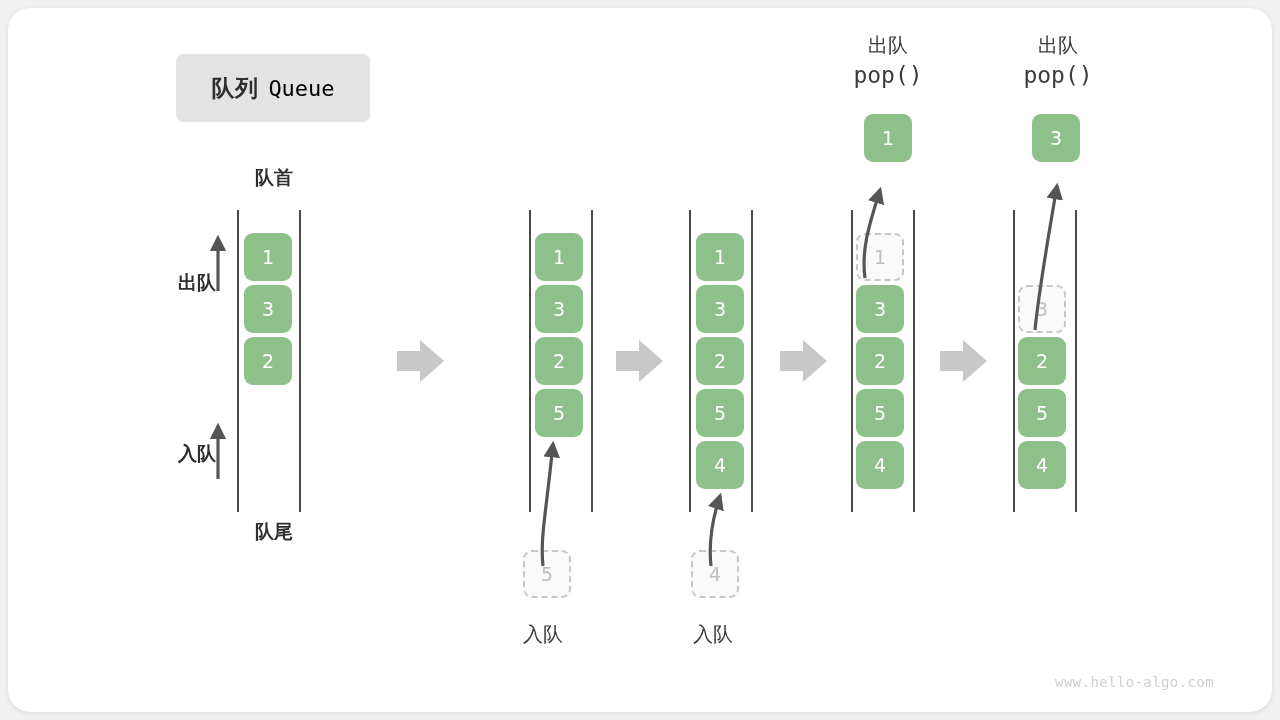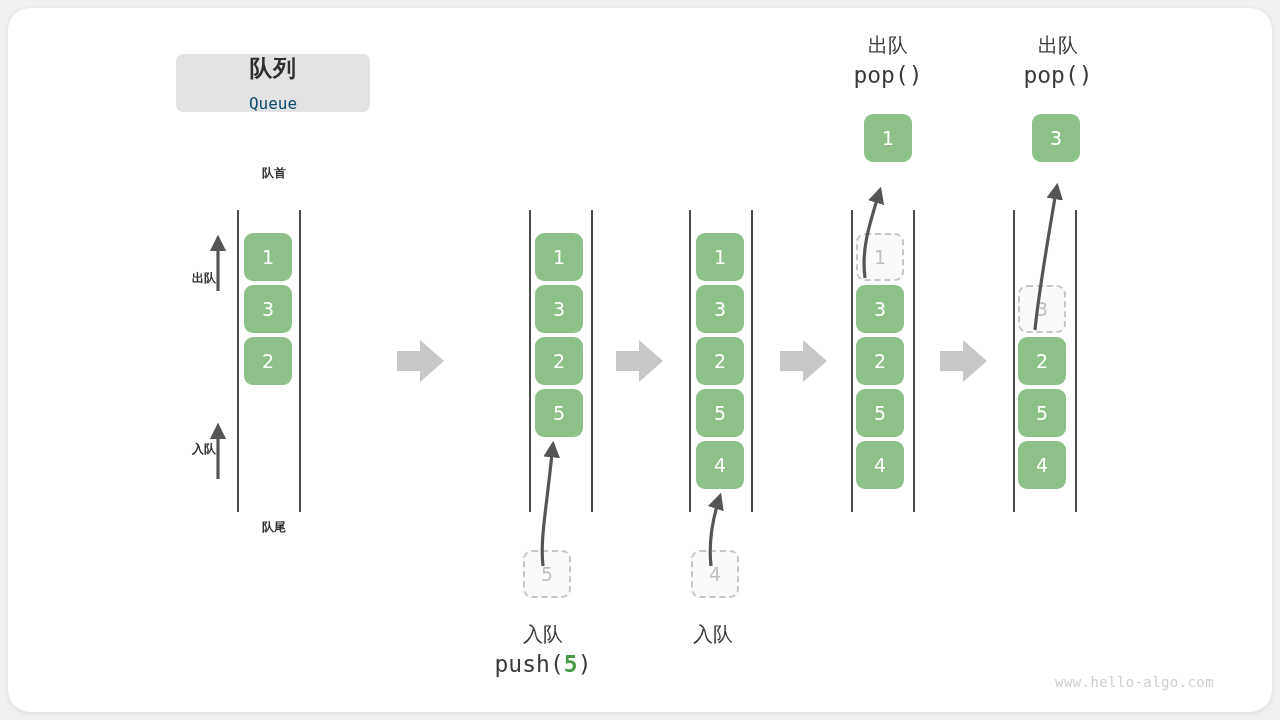--- a/index.html
+++ b/index.html
@@ -25,46 +25,45 @@
     border-radius: 22px;
     box-shadow: 0 1px 4px rgba(0,0,0,0.10);
   }
 
   
   .title-badge {
     position: absolute;
     left: 168px;
     top: 46px;
     width: 194px;
-    height: 58px;
+    height: 68px;
     background: #e3e3e3;
     border-radius: 7px;
     display: flex;
     align-items: center;
     justify-content: center;
     gap: 10px;
-    flex-direction: column;
   }
   .title-cn {
     font-size: 23px;
     font-weight: 700;
     color: #2e2e2e;
     letter-spacing: 0.5px;
   }
   .title-en {
     font-family: "DejaVu Sans Mono", "Liberation Mono", monospace;
-    font-size: 16px;
-    color: #0c4a6e;
+    font-size: 22px;
+    color: #000000;
   }
 
   
   .lbl {
     position: absolute;
     color: #2e2e2e;
-    font-size: 12px;
+    font-size: 19px;
     font-weight: 700;
     white-space: nowrap;
     text-align: center;
   }
   .op-label {
     position: absolute;
     text-align: center;
     white-space: nowrap;
     color: #3a3a3a;
   }
@@ -190,21 +189,20 @@
     <div class="box" style="left:856px; top:106px;">1</div>
 
     <div class="box ghost" style="left:1010px; top:277px;">3</div>
     <div class="box" style="left:1010px; top:329px;">2</div>
     <div class="box" style="left:1010px; top:381px;">5</div>
     <div class="box" style="left:1010px; top:433px;">4</div>
     <div class="box" style="left:1024px; top:106px;">3</div>
 
     <div class="op-label" style="left:455px; top:613px; width:160px;">
       <span class="cn">入队</span>
-      <span class="code"><span>push(</span><span class="num">5</span><span>)</span></span>
     </div>
 
     <div class="op-label" style="left:625px; top:613px; width:160px;">
       <span class="cn">入队</span>
     </div>
 
     <div class="op-label" style="left:800px; top:24px; width:160px;">
       <span class="cn">出队</span>
       <span class="code">pop()</span>
     </div>

